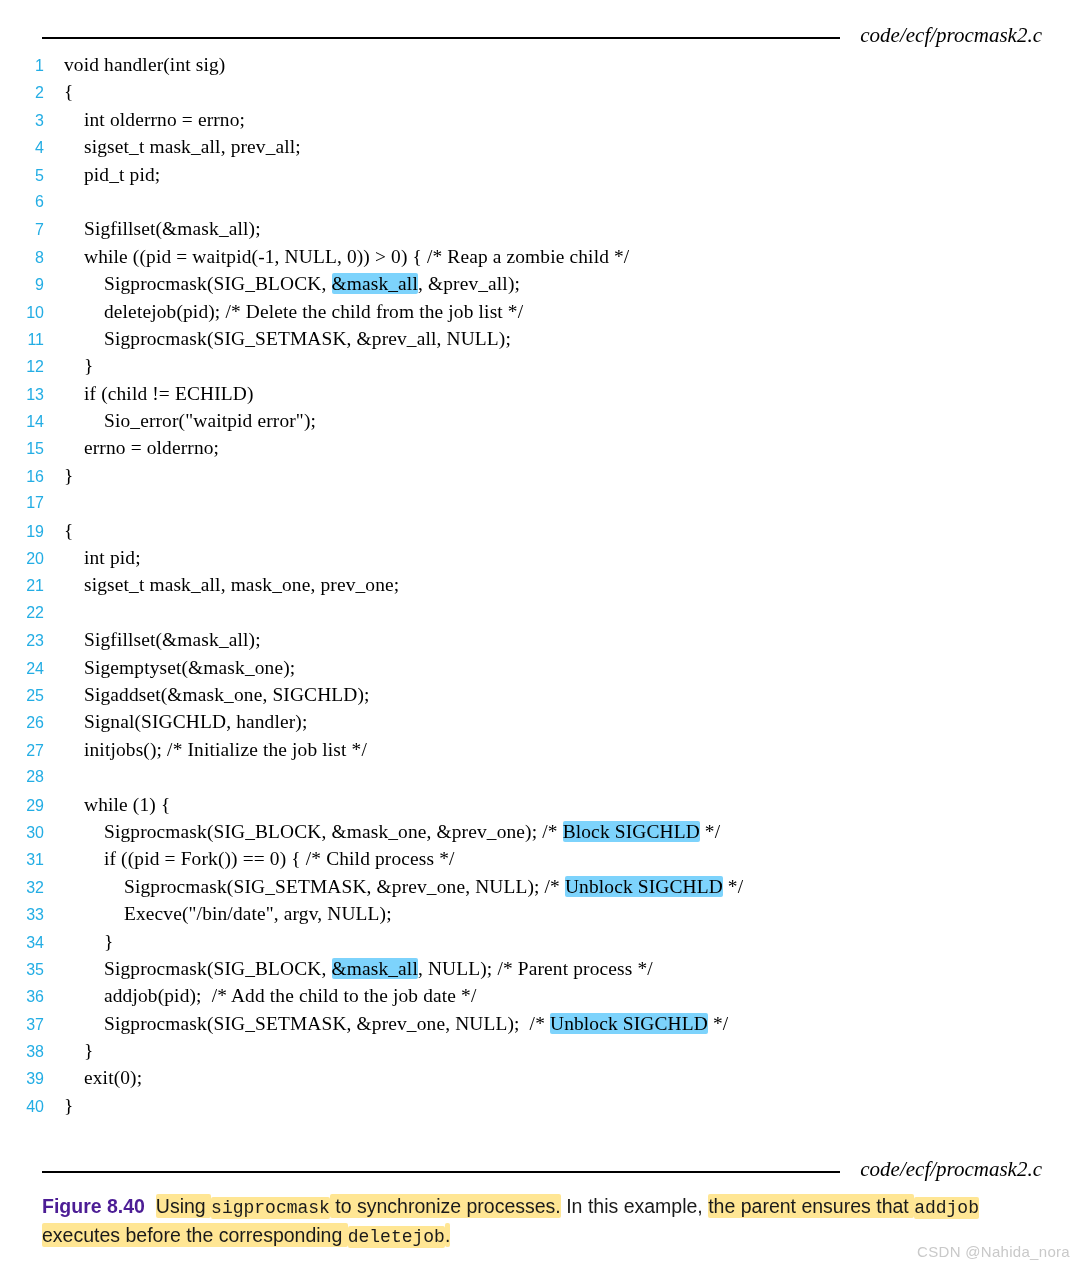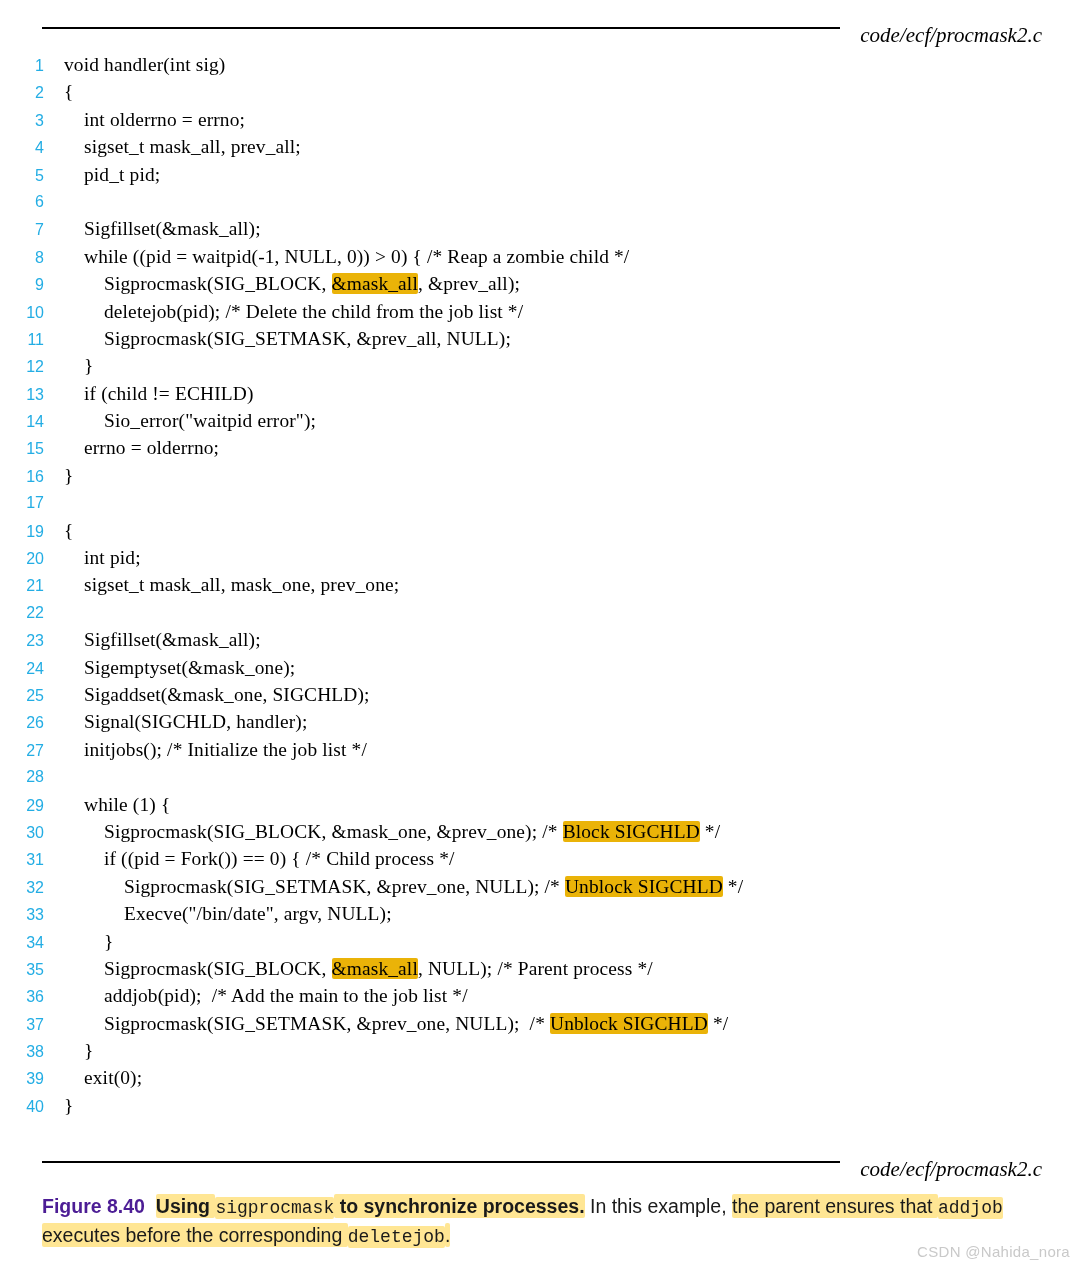--- a/index.html
+++ b/index.html
@@ -14,21 +14,21 @@
     font-family: "Liberation Sans", sans-serif;
     overflow: hidden;
   }
 
   
   .rule-row {
     position: absolute;
     left: 42px;
     right: 44px;
     display: flex;
-    align-items: flex-start;
+    align-items: center;
     gap: 8px;
   }
   .rule-row.top { top: 27px; }
   .rule-row.bottom { top: 1161px; }
 
   .rule-line {
     flex: 1 1 auto;
     height: 0;
     border-top: 2px solid #000000;
   }
@@ -70,40 +70,40 @@
   .line-code {
     flex: 1 1 auto;
     font-family: Liberation Serif, serif;
     font-size: 19.4px;
     color: #000000;
     white-space: pre;
     line-height: 27.4px;
     letter-spacing: 0.15px;
   }
   .hl-green {
-    background: #eab308;
+    background: #7dd3fc;
     border-radius: 2px;
   }
 
   
   #caption {
     position: absolute;
     left: 42px;
     top: 1193px;
     width: 1000px;
     font-family: "Liberation Sans", sans-serif;
     font-size: 19.5px;
     color: #1a1a1a;
     line-height: 27px;
   }
   #caption .fig-num {
     color: #4c1d95;
     font-weight: bold;
   }
-  #caption .cap-bold { font-weight: bold; }
+  #caption .cap-bold { font-weight: normal; }
   #caption .cap-mono {
     font-family: "Liberation Mono", monospace;
     font-size: 18px;
   }
   #caption .hl-yellow {
     background: #ffe694;
     border-radius: 2px;
     padding: 1px 0;
     box-decoration-break: clone;
     -webkit-box-decoration-break: clone;
@@ -261,21 +261,21 @@
     <div class="code-line">
       <div class="line-no">34</div>
       <div class="line-code"><span>        }</span></div>
     </div>
     <div class="code-line">
       <div class="line-no">35</div>
       <div class="line-code"><span>        Sigprocmask(SIG_BLOCK, </span><span class="hl-green">&amp;mask_all</span><span>, NULL); /* Parent process */</span></div>
     </div>
     <div class="code-line">
       <div class="line-no">36</div>
-      <div class="line-code"><span>        addjob(pid);  /* Add the main to the job list */</span></div>
+      <div class="line-code"><span>        addjob(pid);  /* Add the child to the job date */</span></div>
     </div>
     <div class="code-line">
       <div class="line-no">37</div>
       <div class="line-code"><span>        Sigprocmask(SIG_SETMASK, &amp;prev_one, NULL);  /* </span><span class="hl-green">Unblock SIGCHLD</span><span> */</span></div>
     </div>
     <div class="code-line">
       <div class="line-no">38</div>
       <div class="line-code"><span>    }</span></div>
     </div>
     <div class="code-line">

